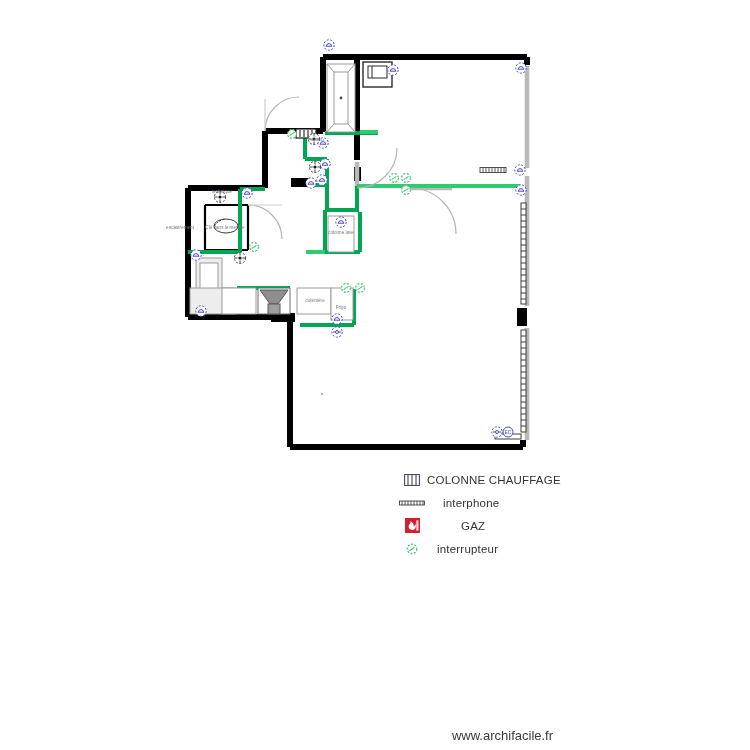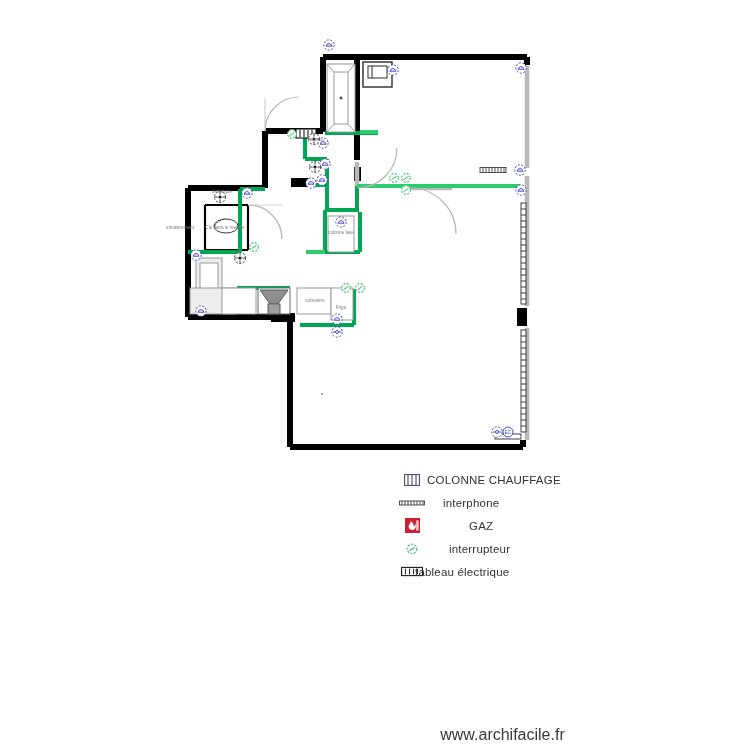--- a/index.html
+++ b/index.html
@@ -13,29 +13,29 @@
 
   
   #legend{position:absolute;left:395px;top:468px;width:330px;}
   .leg-row{display:flex;align-items:center;height:23px;}
   .leg-ico{width:34px;flex:0 0 34px;display:flex;align-items:center;
            justify-content:center;height:23px;}
   .leg-lbl{font-size:11.5px;color:#333;white-space:nowrap;letter-spacing:.2px;}
   .leg-row.ind-2 .leg-lbl{margin-left:10px;}
   .leg-row.ind-3 .leg-lbl{margin-left:14px;}
   .leg-row.ind-4 .leg-lbl{margin-left:36px;}
-  .leg-row.ind-5 .leg-lbl{margin-left:40px;}
+  .leg-row.ind-5 .leg-lbl{margin-left:32px;}
   .leg-row.ind-6 .leg-lbl{margin-left:-2px;}
-  .leg-row.ind-7 .leg-lbl{margin-left:20px;}
+  .leg-row.ind-7 .leg-lbl{margin-left:8px;}
   .leg-row.ind-8 .leg-lbl{margin-left:-14px;}
   .leg-row.ind-9 .leg-lbl{margin-left:30px;}
 
   
   #footer{position:absolute;left:0;top:726px;width:750px;text-align:center;}
-  #footer .url{display:inline-block;margin-left:255px;font-size:16px;color:#3a3a3a;}
+  #footer .url{display:inline-block;margin-left:255px;font-size:13px;color:#3a3a3a;}
 </style>
 </head>
 <body>
 
 <div id="page">
 
   <div id="plan">
   <svg width="750" height="460" viewBox="0 0 750 460" xmlns="http://www.w3.org/2000/svg">
 
     <defs>
@@ -352,34 +352,20 @@
     <div class="leg-row ind-7">
       <span class="leg-ico">
         <svg width="14" height="14" viewBox="-7 -7 14 14">
           <circle r="4.8" fill="#fff" stroke="#3ec46b" stroke-width="1.2" stroke-dasharray="2 1.5"></circle>
           <line x1="-2.6" y1="1.8" x2="2.6" y2="-1.8" stroke="#3ec46b" stroke-width="1.2"></line>
         </svg>
       </span>
       <span class="leg-lbl">interrupteur</span>
     </div>
 
-    <div class="leg-row ind-8">
-      <span class="leg-ico">
-        <svg width="22" height="11" viewBox="0 0 22 11">
-          <rect x="0.6" y="1.4" width="20.8" height="8.2" fill="#fff" stroke="#1a1a1a" stroke-width="1.1"></rect>
-          <g stroke="#1a1a1a" stroke-width="1">
-            <line x1="4.6" y1="2.6" x2="4.6" y2="8.4"></line>
-            <line x1="8.6" y1="2.6" x2="8.6" y2="8.4"></line>
-            <line x1="12.6" y1="2.6" x2="12.6" y2="8.4"></line>
-            <line x1="16.6" y1="2.6" x2="16.6" y2="8.4"></line>
-          </g>
-        </svg>
-      </span>
-      <span class="leg-lbl">tableau électrique</span>
-    </div>
 
 
   </div>
 
   <div id="footer">
     <span class="url">www.archifacile.fr</span>
   </div>
 
 </div>
 

